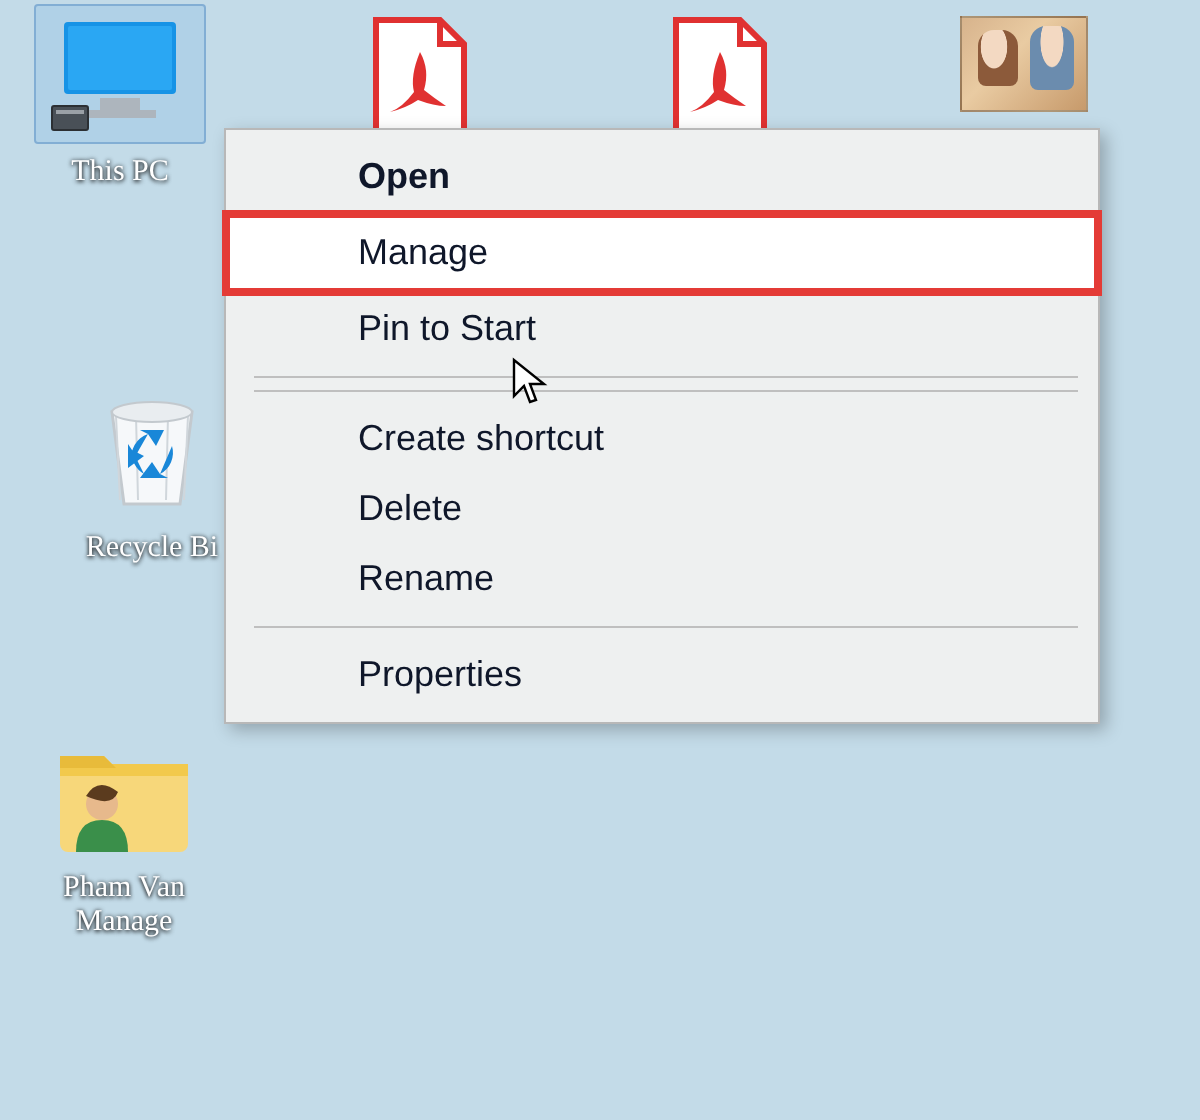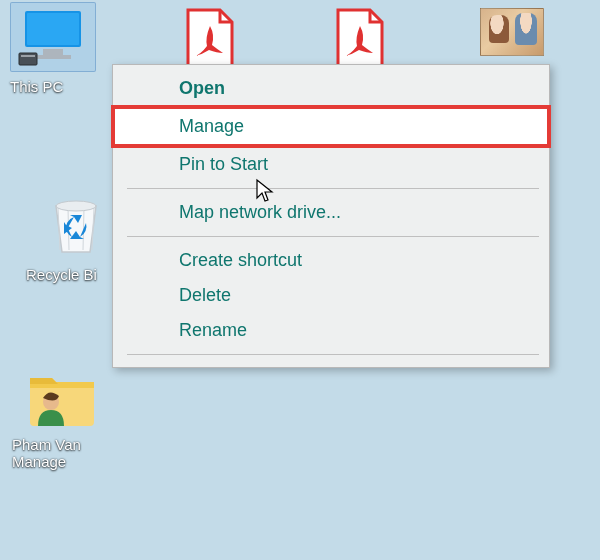--- a/index.html
+++ b/index.html
@@ -12,22 +12,23 @@
     font-size: 17px;
     color: #000;
     position: relative;
     overflow: hidden;
   }
 
   
   .desktop-icon {
     position: absolute;
     width: 100px;
-    text-align: left;
+    text-align: center;
     cursor: pointer;
+    font-family: Liberation Serif, serif;
   }
   .desktop-icon .label {
     margin-top: 4px;
     color: #fff;
     font-size: 15px;
     text-shadow: 0 1px 2px rgba(0,0,0,.7), 0 0 2px rgba(0,0,0,.7);
     line-height: 1.15;
   }
   .icon-box { display: flex; align-items: center; justify-content: center; margin: 0 auto; }
 
@@ -62,21 +63,21 @@
     top: 64px;
     width: 438px;
     background: #eef0f0;
     border: 1px solid #b8b8b8;
     box-shadow: 3px 3px 8px rgba(0,0,0,.25);
     padding: 6px 0;
   }
   .menu-item {
     padding: 7px 26px 7px 66px;
     font-size: 18px;
-    color: #0f766e;
+    color: #0f172a;
     cursor: default;
   }
   .menu-item.bold { font-weight: 700; }
   .menu-item.highlighted {
     background: #fff;
     border: 4px solid #e43b36;
     margin: -1px -2px;
     padding: 7px 8px 7px 64px;
     position: relative;
     z-index: 2;
@@ -196,25 +197,25 @@
 
 <div id="photo" class="desktop-icon">
   <div class="photo-thumb"></div>
 </div>
 
 <div class="context-menu">
   <div class="menu-item bold">Open</div>
   <div class="menu-item highlighted">Manage</div>
   <div class="menu-item">Pin to Start</div>
   <div class="menu-sep"></div>
-  <div class="menu-item">Map network drive...</div>
   <div class="menu-sep"></div>
   <div class="menu-item">Create shortcut</div>
   <div class="menu-item">Delete</div>
   <div class="menu-item">Rename</div>
   <div class="menu-sep"></div>
+  <div class="menu-item">Properties</div>
 </div>
 
 <div class="cursor">
   <svg width="22" height="26" viewBox="0 0 22 26">
     <path d="M2 2 L2 20 L7 15 L10 23 L13 22 L10 14 L17 14 Z" fill="#fff" stroke="#000" stroke-width="1.2"></path>
   </svg>
 </div>
 
 </body></html>

